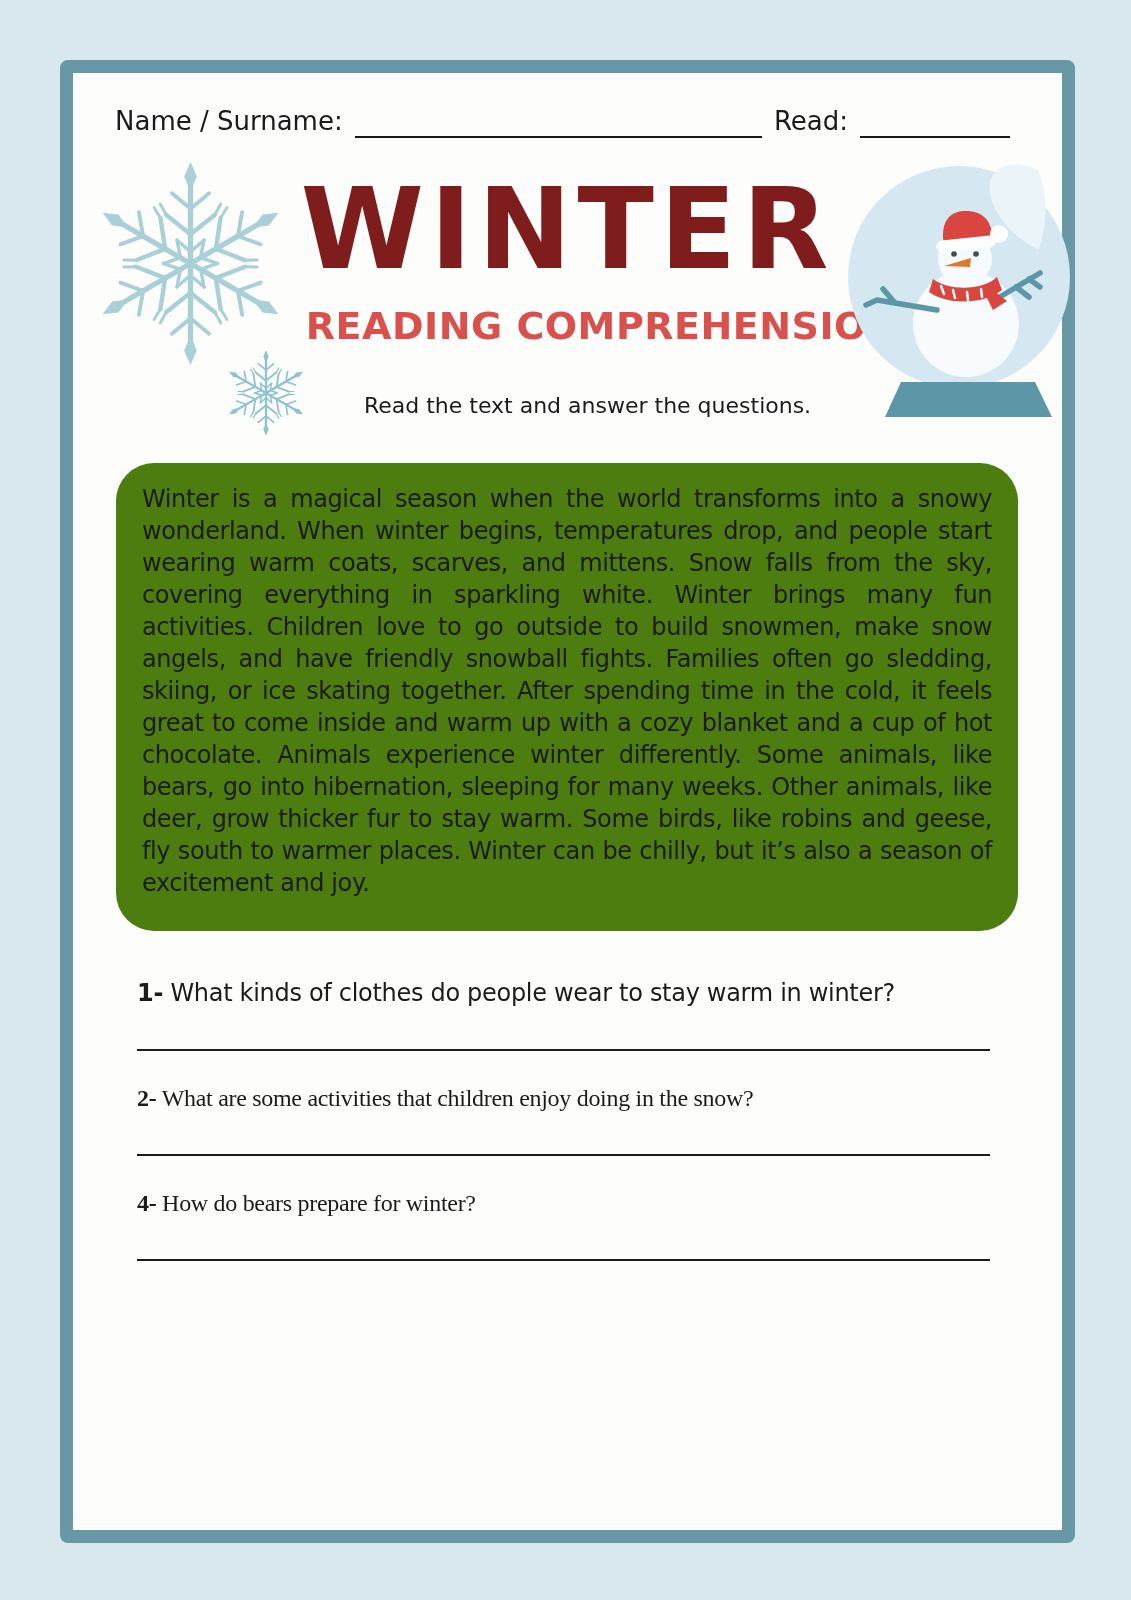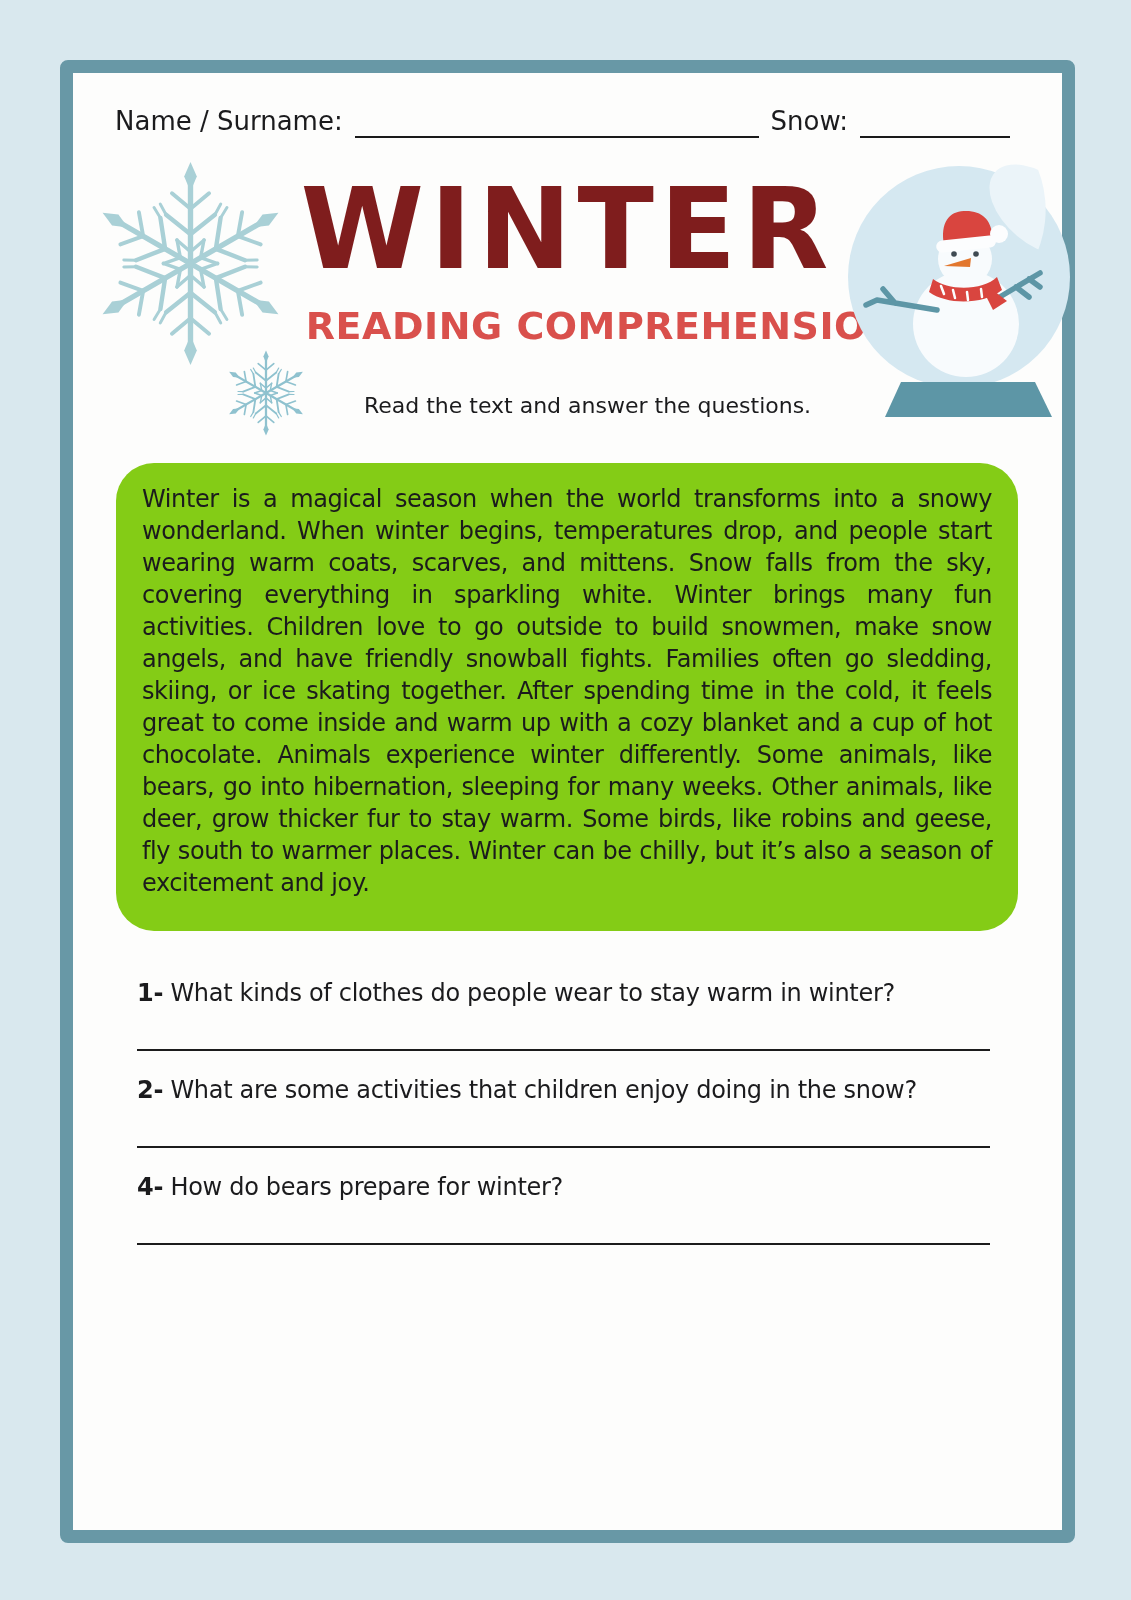--- a/index.html
+++ b/index.html
@@ -43,30 +43,30 @@
     position:absolute;top:320px;left:0;width:100%;
     text-align:center;font-size:22px;padding-left:20px;
   }
   .flake-large{position:absolute;left:15px;top:88px;}
   .flake-small{position:absolute;left:150px;top:277px;}
   .snow-globe{position:absolute;left:770px;top:85px;z-index:2;}
   
   .passage{
     position:absolute;top:390px;left:43px;width:902px;
     box-sizing:border-box;min-height:468px;
-    background:#84cc16;border-radius:38px;
+    background:#4d7c0f;border-radius:38px;
     padding:20px 26px;
   }
   .passage p{
     margin:0;font-size:24px;line-height:32px;
     letter-spacing:-0.4px;text-align:justify;
   }
   
   .questions{position:absolute;top:904px;left:64px;width:853px;}
-  .question + .question{margin-top:23px;}
+  .question + .question{margin-top:31px;font-family:Liberation Serif, serif;}
   .q-text{margin:0;font-size:24px;line-height:32px;letter-spacing:-0.3px;}
   .q-num{font-weight:bold;}
   .answer-line{margin-top:40px;border-top:2.5px solid #1c1c1c;height:0;}
   svg{display:block;}
 </style>
 </head>
 <body>
 
 <svg width="0" height="0" style="position:absolute" aria-hidden="true">
   <defs>
@@ -79,21 +79,21 @@
       <path d="M0,-12 L-14,-24 M0,-12 L14,-24" stroke="currentColor" stroke-width="3.5" fill="none"></path>
     </g>
   </defs>
 </svg>
 
 <div class="card">
 
   <div class="header-row">
     <span class="hdr-label">Name / Surname:</span>
     <span class="name-line"></span>
-    <span class="hdr-label">Snow:</span>
+    <span class="hdr-label">Read:</span>
     <span class="date-line"></span>
   </div>
 
   <svg class="flake-large" width="205" height="205" viewBox="-105 -105 210 210" style="color:#a9d0d6">
     <use href="#flake-arm" transform="rotate(0)"></use>
     <use href="#flake-arm" transform="rotate(60)"></use>
     <use href="#flake-arm" transform="rotate(120)"></use>
     <use href="#flake-arm" transform="rotate(180)"></use>
     <use href="#flake-arm" transform="rotate(240)"></use>
     <use href="#flake-arm" transform="rotate(300)"></use>

